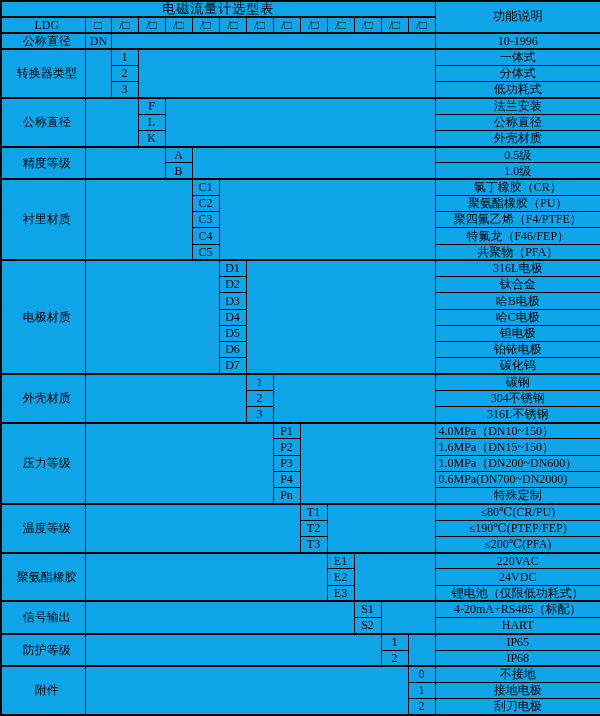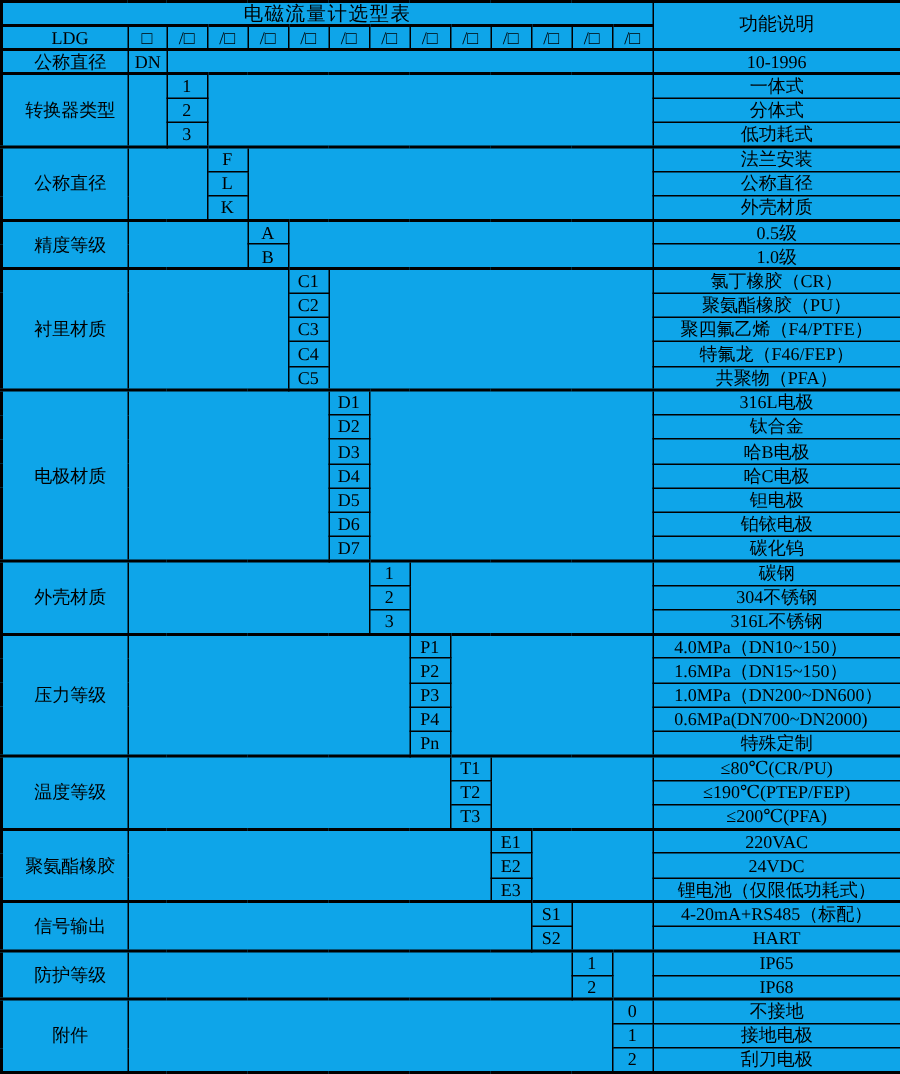--- a/index.html
+++ b/index.html
@@ -18,21 +18,21 @@
     vertical-align:middle;
     overflow:hidden;
     white-space:nowrap;
     line-height:1.05;
   }
   tr{height:16px;}
   tr.r-title{height:14px;}
   tr.grp > td{border-top-width:2px;}
   td.lbl{text-align:center;padding-left:8px;}
   td.l2{text-align:center;padding-left:2px;}
-  td.dl{text-align:left;padding-left:14px;}
+  td.dl{text-align:left;padding-left:3px;}
   td.title-cell{font-size:13px;letter-spacing:1px;}
   td.fn-head{font-size:12.5px;}
   td.slot{font-size:12px;padding:0;}
 </style>
 </head>
 <body>
 
 <div class="page">
 <table class="sel">
   <colgroup>

